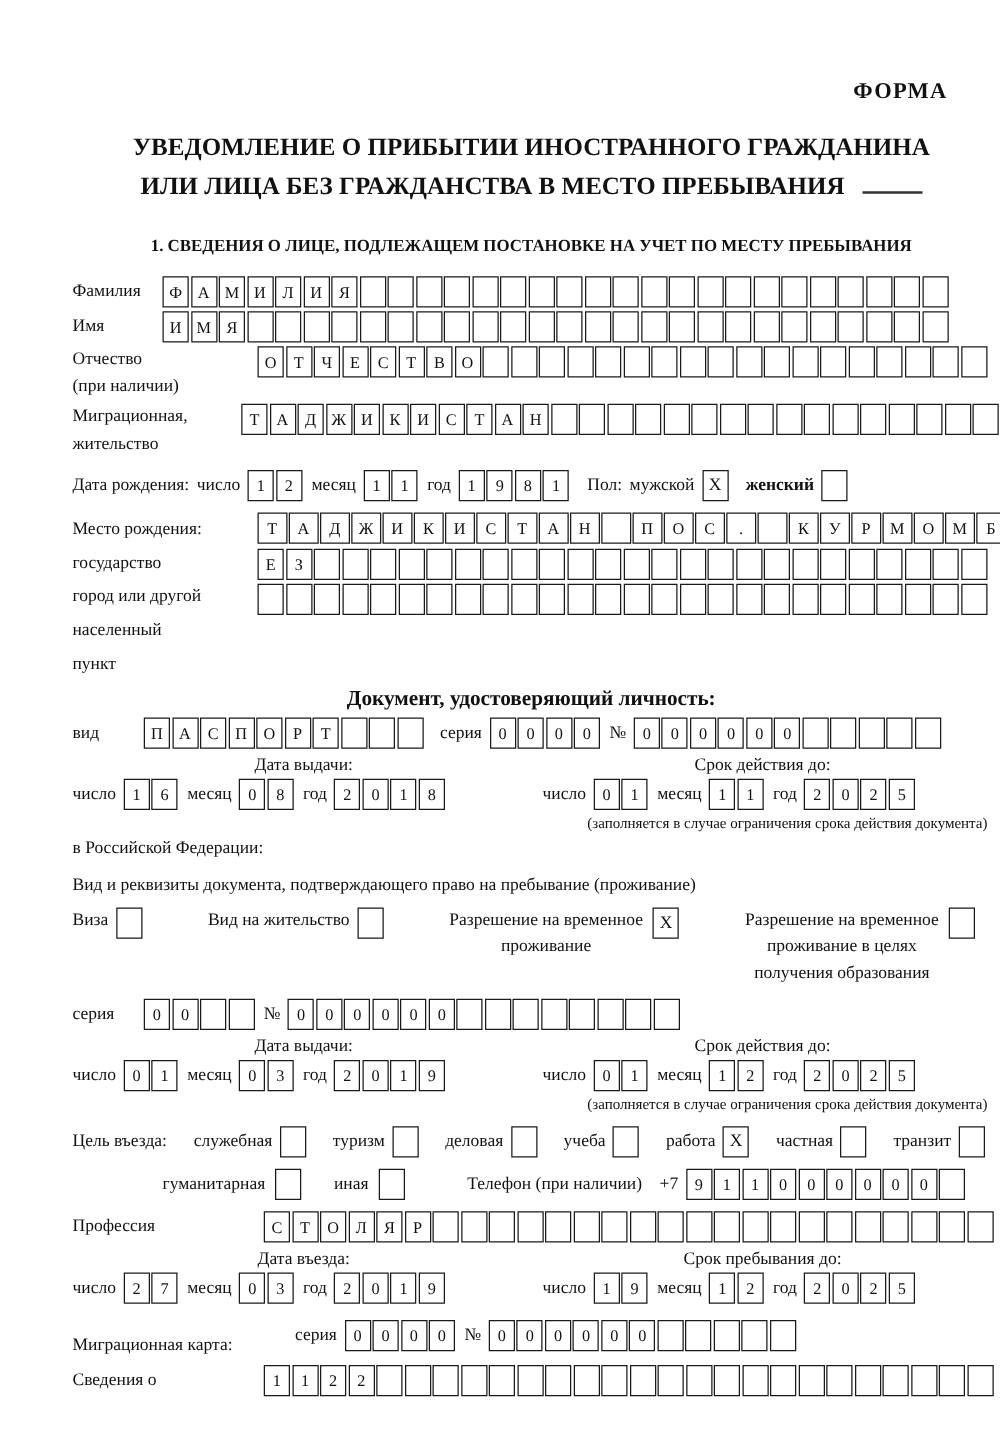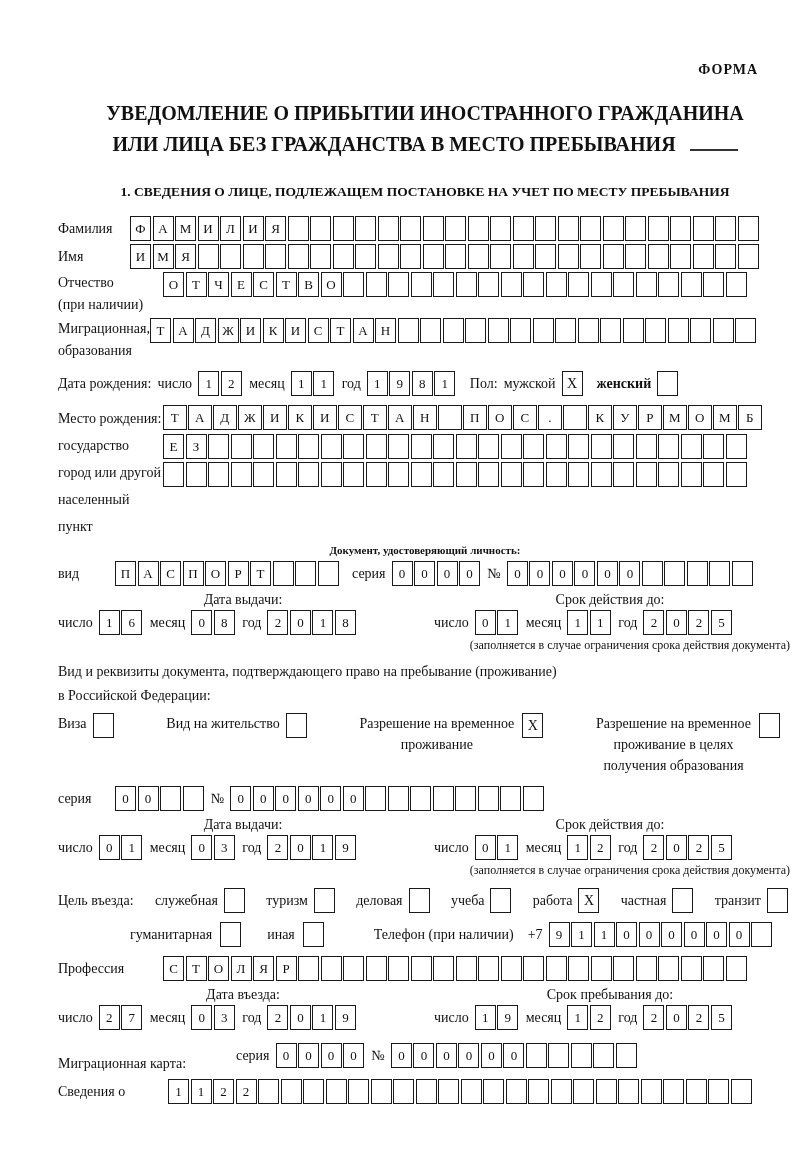--- a/index.html
+++ b/index.html
@@ -11,34 +11,34 @@
   .cells{display:inline-flex;align-items:center;white-space:nowrap;}
   .cell{display:inline-block;box-sizing:content-box;width:19px;height:23px;border:1.5px solid #1a1a1a;
         margin-right:1.5px;text-align:center;line-height:23px;font-size:13px;background:#fff;}
   .wide .cell{width:21.5px;}
   .box{display:inline-block;box-sizing:content-box;width:19px;height:23px;border:1.5px solid #1a1a1a;
        text-align:center;line-height:23px;font-size:14px;background:#fff;vertical-align:middle;}
 
   
   .top-right{margin-left:562px;font-size:12.5px;line-height:1.5;}
   .top-right .sub{margin-top:3px;}
-  .forma{text-align:right;padding-right:34px;font-weight:bold;font-size:14px;margin-top:26px;letter-spacing:1px;}
+  .forma{text-align:right;padding-right:34px;font-weight:bold;font-size:18px;margin-top:26px;letter-spacing:1px;}
   .title{margin-top:20px;text-align:center;font-weight:bold;font-size:20px;line-height:1.55;}
   .title-underline{display:inline-block;width:48px;border-bottom:2.5px solid #333;height:12px;margin-left:14px;}
   .sec1{margin-top:24px;margin-bottom:16px;text-align:center;font-weight:bold;font-size:13.5px;}
 
   
   .frow{display:flex;align-items:center;margin-bottom:3px;}
-  .frow-top{display:flex;align-items:flex-start;margin-bottom:2px;}
+  .frow-top{display:flex;align-items:flex-start;margin-bottom:2px;gap:43px;}
   .lbl{flex:0 0 auto;line-height:22px;}
   .w72{width:72px;} .w92{width:92px;} .w105{width:105px;} .w110{width:110px;}
   .dl{margin:0 6px;} .dl-first{margin-right:6px;}
   .stack>div{margin-bottom:3.5px;}
 
-  .doc-head{text-align:center;font-weight:bold;font-size:11px;margin:4px 0 5px 0;}
+  .doc-head{text-align:center;font-weight:bold;font-size:17px;margin:4px 0 5px 0;}
 
   
   .pair-heads{display:flex;margin-top:6px;}
   .pair-heads .lh{width:370px;text-align:center;}
   .pair-heads .rh{flex:1;text-align:center;}
   .pair-row{display:flex;align-items:center;margin-top:2px;}
   .pair-row .lg{width:370px;display:flex;align-items:center;}
   .pair-row .rg{flex:1;display:flex;align-items:center;justify-content:flex-start;padding-left:6px;}
   .note-r{text-align:right;font-size:12px;margin-top:3px;padding-right:2px;}
 
@@ -174,21 +174,21 @@
         <span class="cell"></span>
         <span class="cell"></span>
         <span class="cell"></span>
         <span class="cell"></span>
       </span>
   </div>
 
   <div class="frow-top">
     <span class="lbl w92">
       <div>Миграционная,</div>
-      <div>образования</div>
+      <div>жительство</div>
     </span>
     <span class="cells">
         <span class="cell">Т</span>
         <span class="cell">А</span>
         <span class="cell">Д</span>
         <span class="cell">Ж</span>
         <span class="cell">И</span>
         <span class="cell">К</span>
         <span class="cell">И</span>
         <span class="cell">С</span>
@@ -410,22 +410,22 @@
       <span class="cells">
           <span class="cell">2</span>
           <span class="cell">0</span>
           <span class="cell">2</span>
           <span class="cell">5</span>
         </span>
     </div>
   </div>
   <div class="note-r">(заполняется в случае ограничения срока действия документа)</div>
 
+  <div class="stay-line" style="margin-top:2px;">в Российской Федерации:</div>
   <div class="stay-line">Вид и реквизиты документа, подтверждающего право на пребывание (проживание)</div>
-  <div class="stay-line" style="margin-top:2px;">в Российской Федерации:</div>
 
   <div class="permits">
     <div class="permit">
       <span class="plab single">
           <div>Виза</div>
         </span>
       <span class="box"></span>
     </div>
     <div class="permit">
       <span class="plab single">
@@ -572,21 +572,21 @@
         <span class="cell">0</span>
         <span class="cell">0</span>
         <span class="cell">0</span>
         <span class="cell">0</span>
         <span class="cell">0</span>
         <span class="cell">0</span>
         <span class="cell"></span>
       </span>
   </div>
 
-  <div class="frow" style="margin-top:9px;">
+  <div class="frow" style="margin-top:9px;gap:48px;">
     <span class="lbl w105">Профессия</span>
     <span class="cells">
         <span class="cell">С</span>
         <span class="cell">Т</span>
         <span class="cell">О</span>
         <span class="cell">Л</span>
         <span class="cell">Я</span>
         <span class="cell">Р</span>
         <span class="cell"></span>
         <span class="cell"></span>

